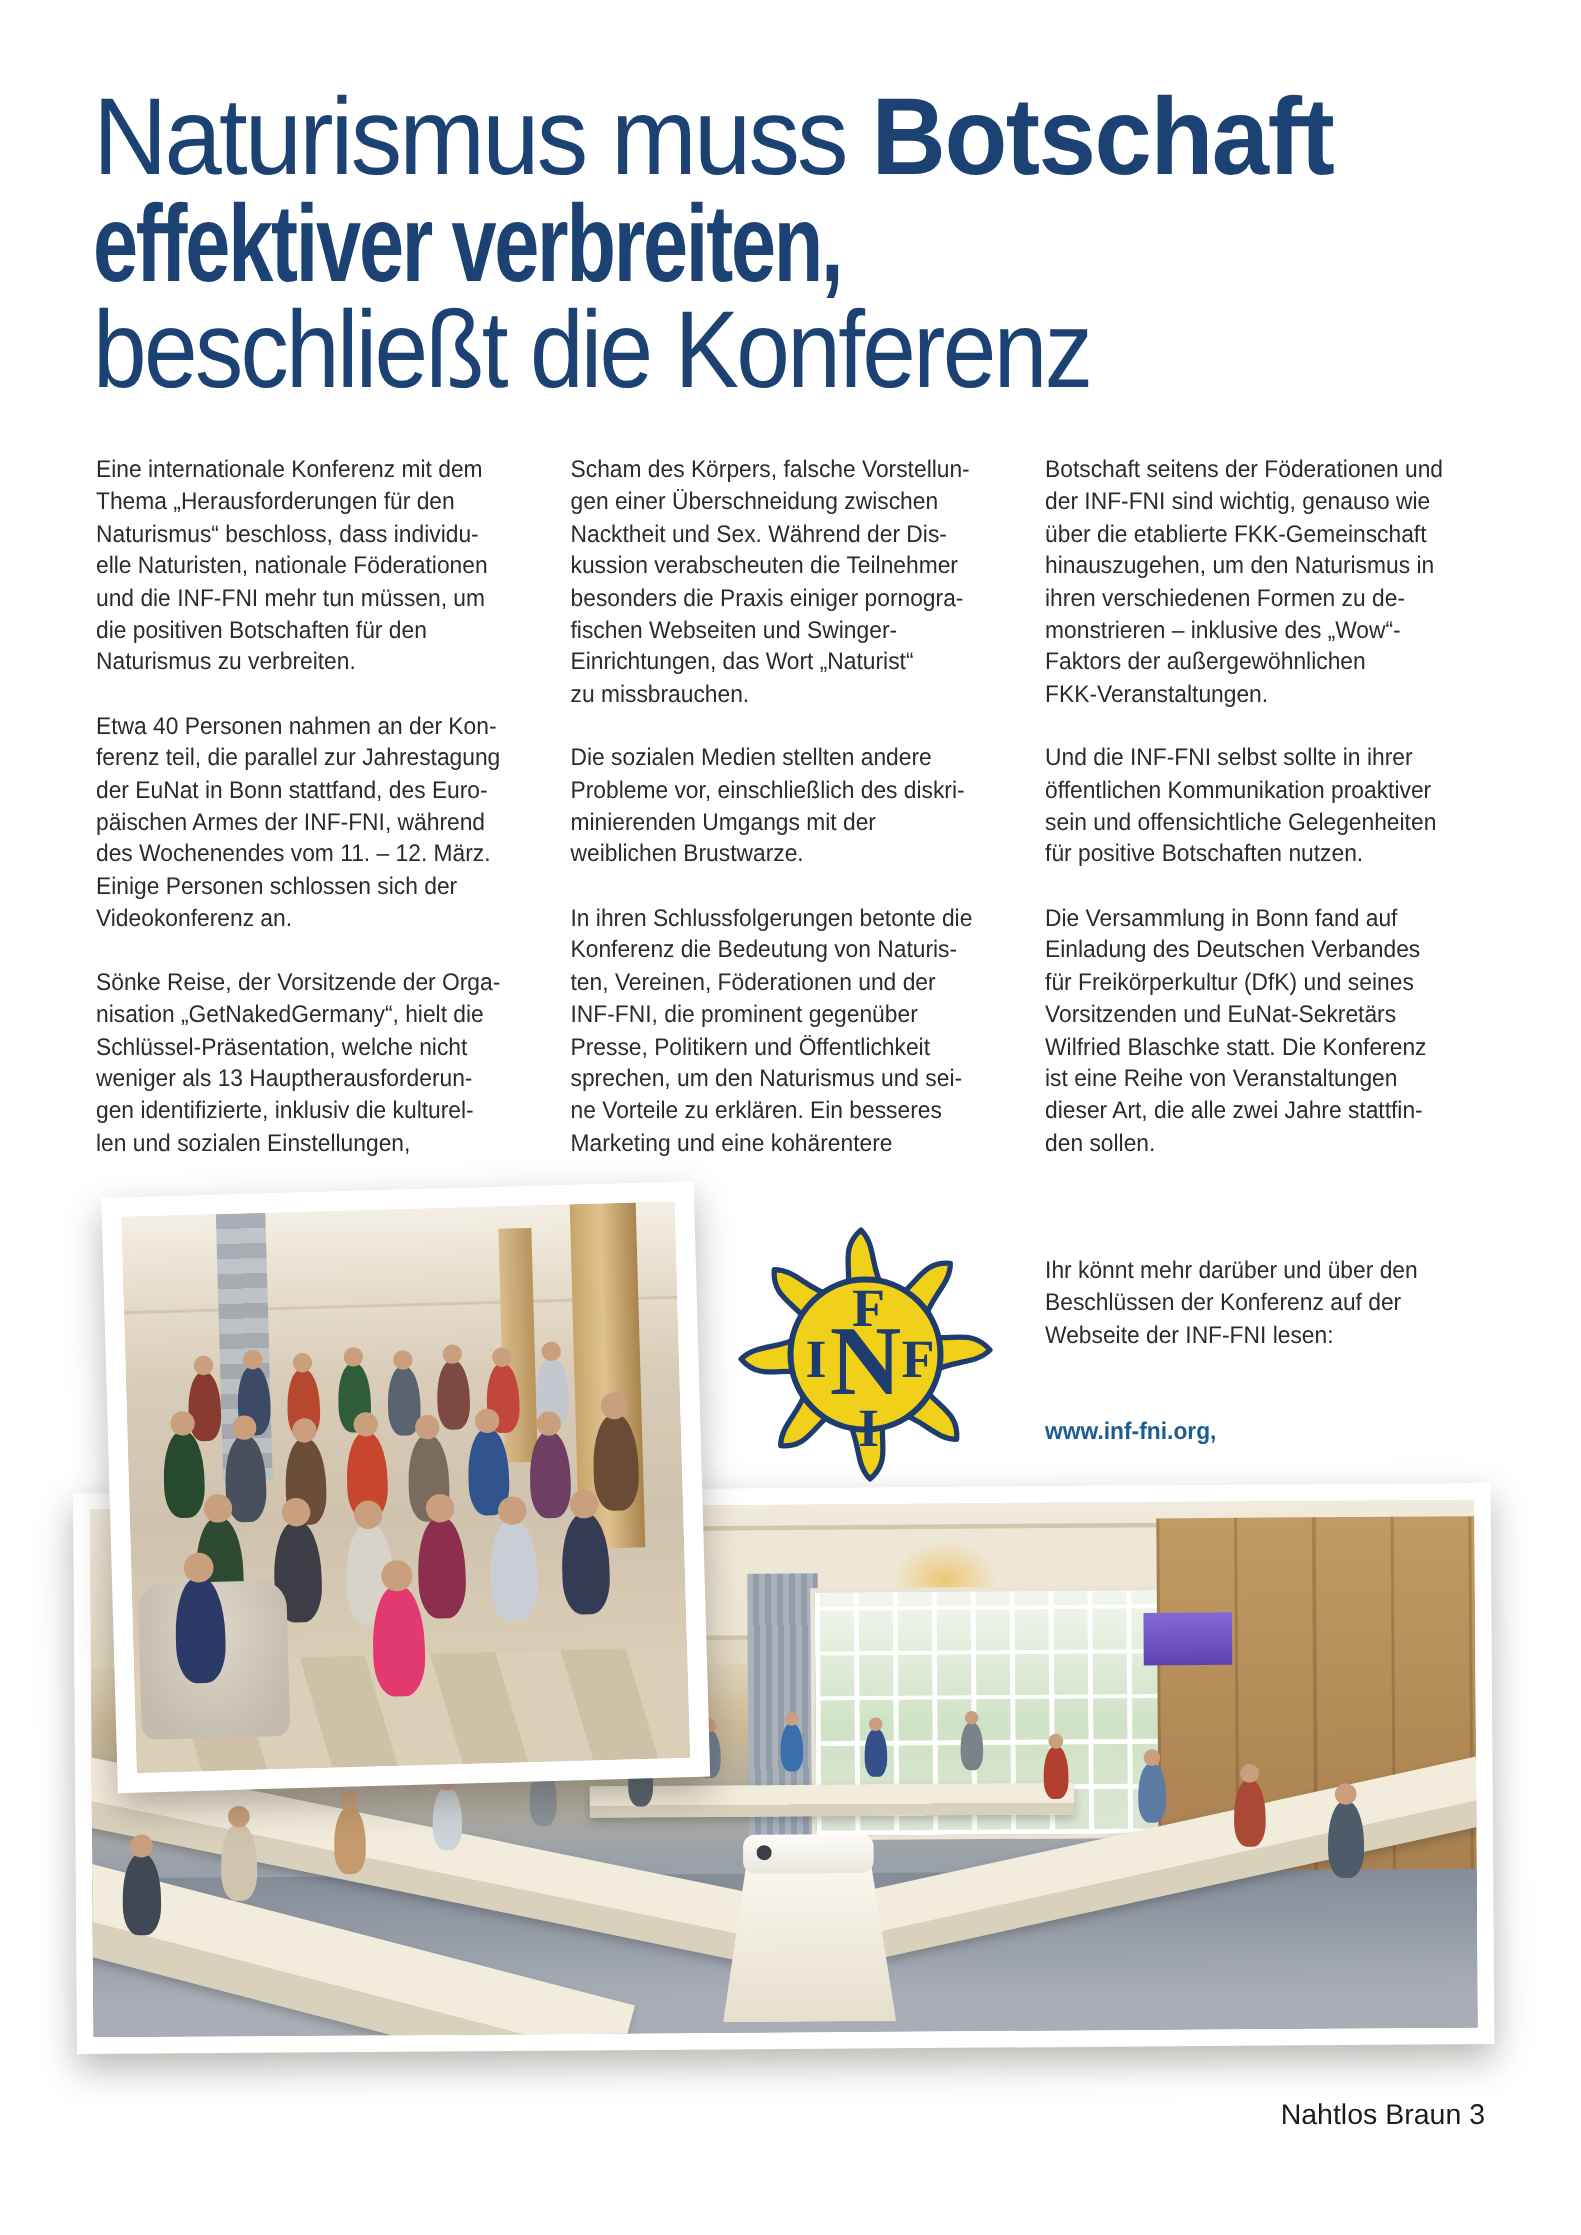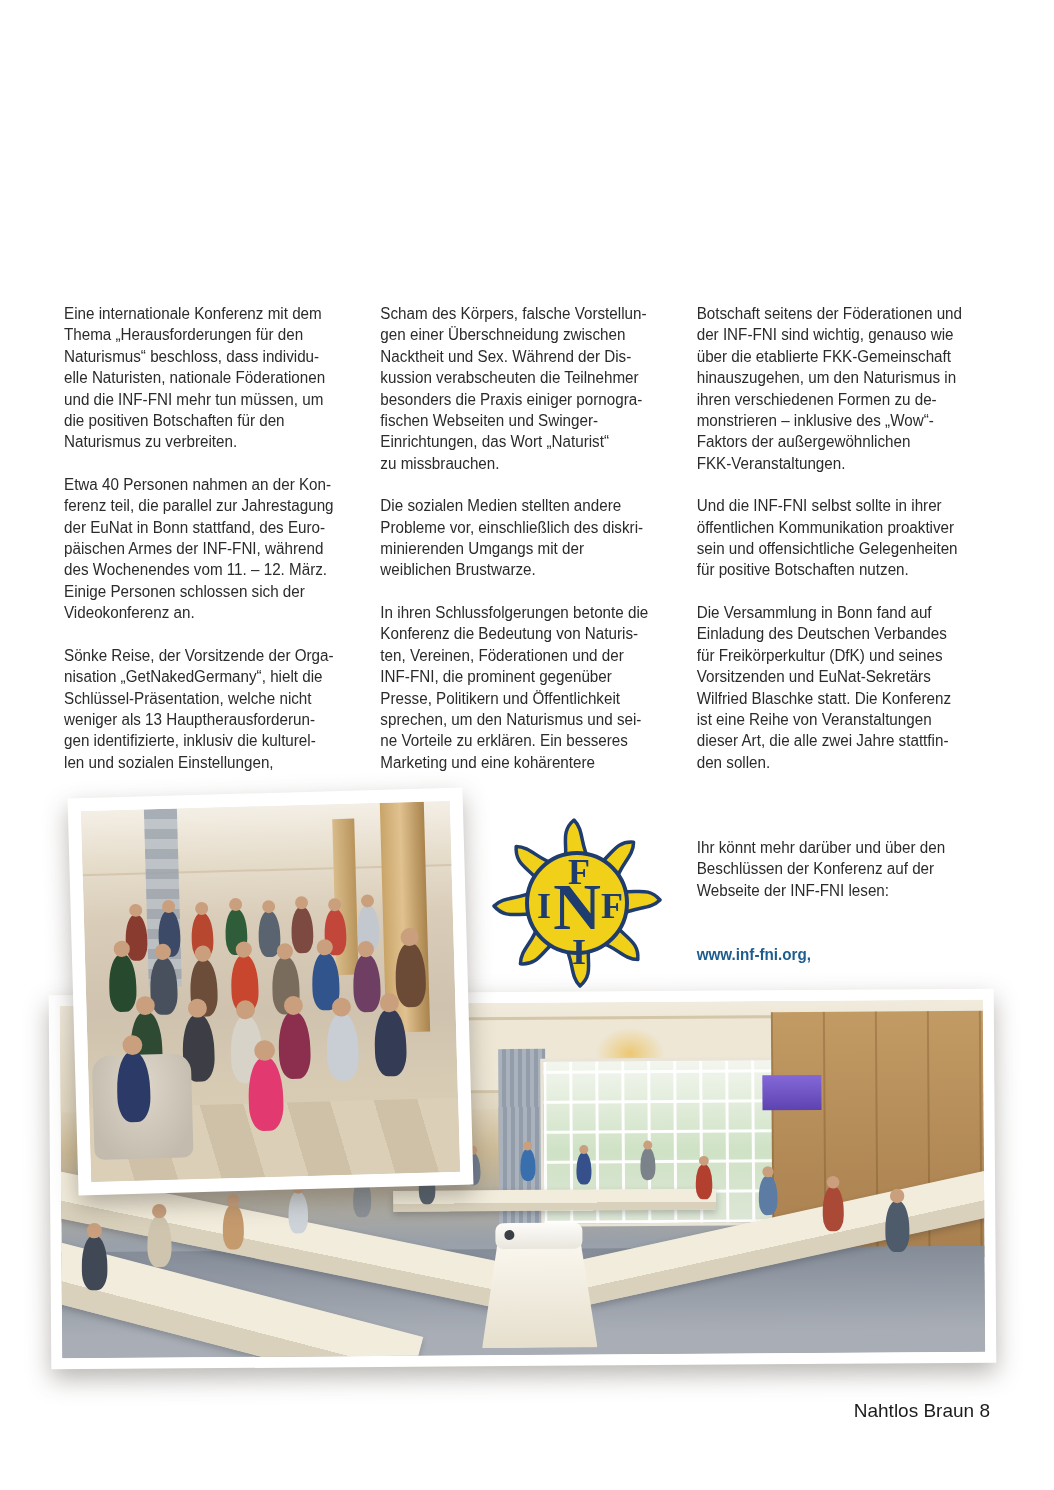--- a/index.html
+++ b/index.html
@@ -72,20 +72,25 @@
   .sunlogo{position:absolute;left:492px;top:818px;width:170px;height:170px;z-index:4;}
 
   
   .footer{position:absolute;right:64px;top:1400px;font-size:19px;color:#1c1c1c;}
 </style>
 </head>
 <body>
 
 <div class="page">
 
+  <div class="headline">
+    <span class="hl hl1"><span>Naturismus muss </span><b>Botschaft</b></span>
+    <span class="hl hl2">effektiver verbreiten,</span>
+    <span class="hl hl3">beschließt die Konferenz</span>
+  </div>
 
   <div class="columns">
     <div class="col">
       <p class="para">Eine internationale Konferenz mit dem
 Thema „Herausforderungen für den
 Naturismus“ beschloss, dass individu-
 elle Naturisten, nationale Föderationen
 und die INF-FNI mehr tun müssen, um
 die positiven Botschaften für den
 Naturismus zu verbreiten.</p>
@@ -251,15 +256,15 @@
     <circle cx="85" cy="85" r="50" fill="#f0d018" stroke="#1e3c6e" stroke-width="4"></circle>
     <g fill="#1e3c6e" font-family="Liberation Serif, serif" font-weight="bold" text-anchor="middle">
       <text x="87" y="66" font-size="36">F</text>
       <text x="52" y="100" font-size="36">I</text>
       <text x="85" y="111" font-size="66">N</text>
       <text x="120" y="100" font-size="36">F</text>
       <text x="87" y="146" font-size="36">I</text>
     </g>
   </svg>
 
-  <div class="footer">Nahtlos Braun 8</div>
+  <div class="footer">Nahtlos Braun 3</div>
 
 </div>
 
 </body></html>

